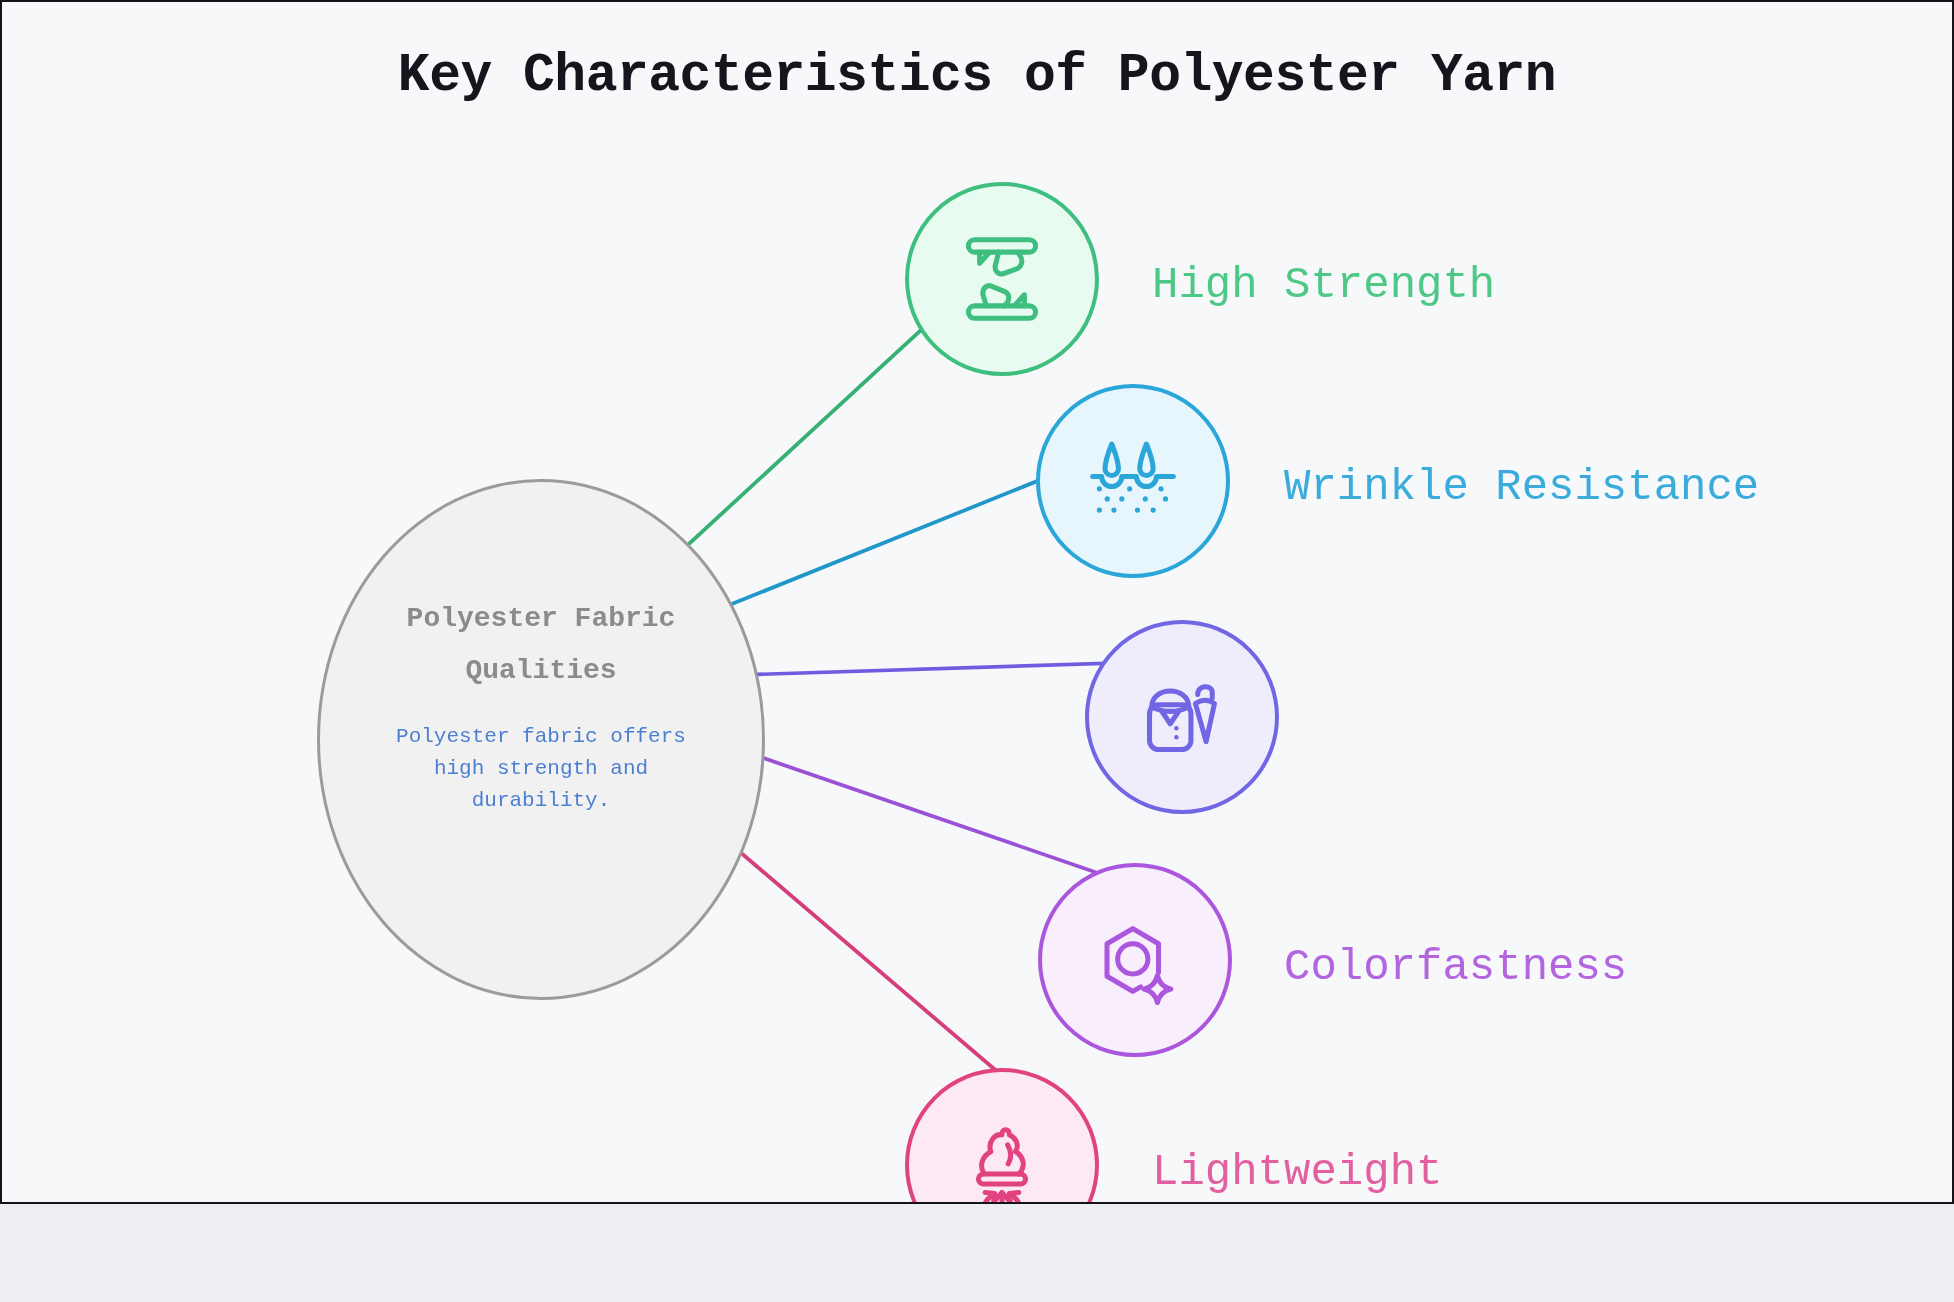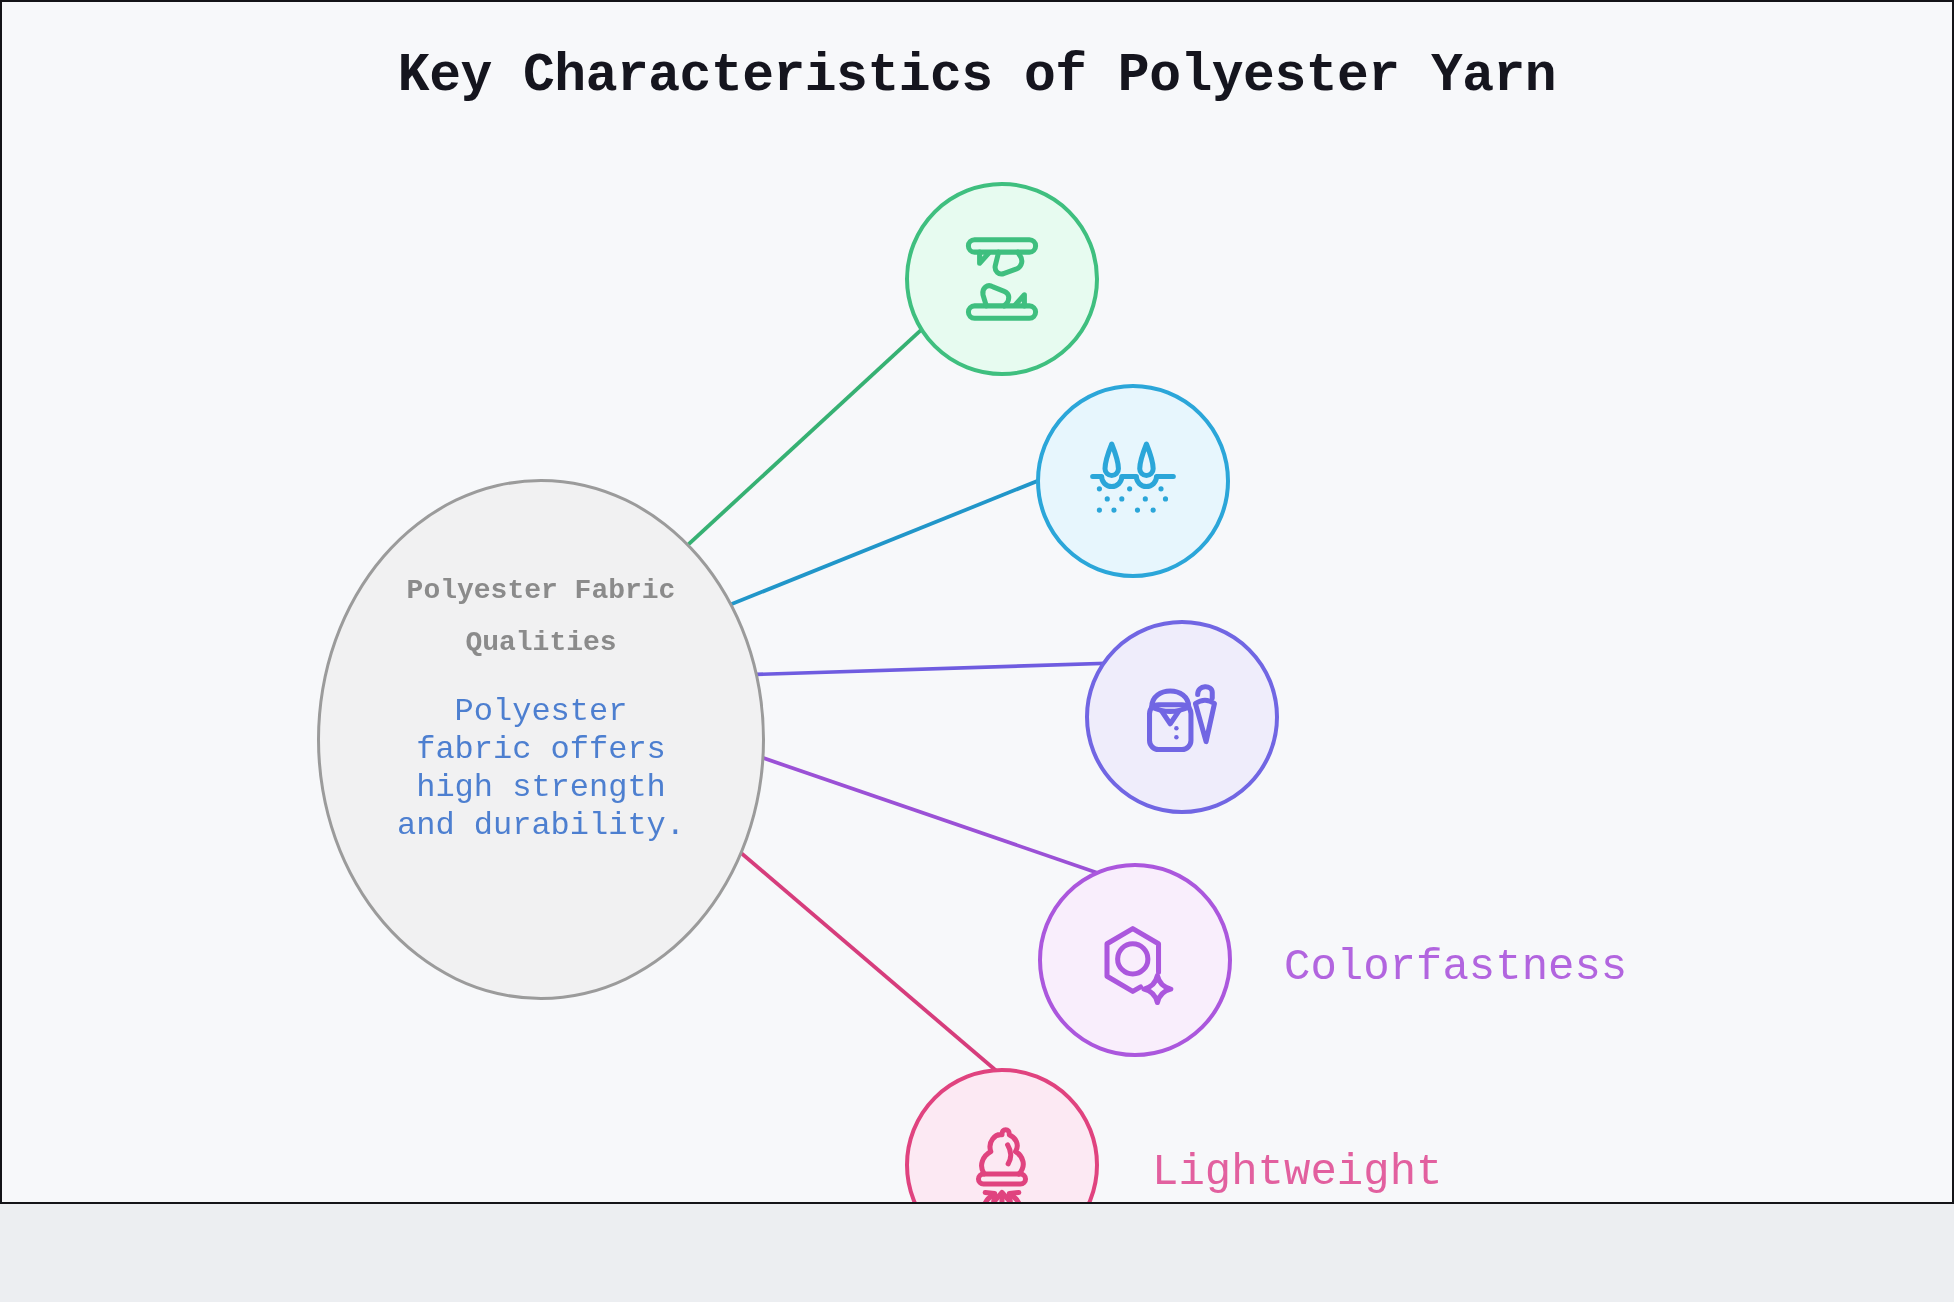--- a/index.html
+++ b/index.html
@@ -31,21 +31,21 @@
     padding:0 60px 70px 60px;
     text-align:center;
   }
   .center-title{
     font-size:28px;font-weight:700;line-height:52px;
     max-width:300px;
     color:#8b8b8b;
   }
   .center-desc{
     margin-top:24px;
-    font-size:32px;line-height:38px;font-weight:400;
+    font-size:21px;line-height:32px;font-weight:400;
     max-width:295px;
     color:#4d7fd0;
     text-align:center;
   }
   .node{
     position:absolute;
     width:194px;height:194px;border-radius:50%;
     border:4px solid var(--accent,#999);
     background:var(--node-fill,#fff);
     display:flex;align-items:center;justify-content:center;
@@ -85,20 +85,21 @@
       <g class="icon-stroke">
         <rect x="20" y="15" width="60" height="11" rx="5.5"></rect>
         <rect x="20" y="74" width="60" height="11" rx="5.5"></rect>
         <path d="M30 26 L30 36 L38 27"></path>
         <path d="M47 26 L44 38 C43 43 47 47 52 45 L63 41 C68 39 69 33 66 29 L64 26"></path>
         <path d="M36 74 L33 64 C32 58 37 54 42 57 L52 61 C57 63 57 68 54 72 L52 74"></path>
         <path d="M70 74 L70 64 L62 73"></path>
       </g>
     </svg>
   </div>
+  <div class="node-label" style="left: 1150px; top: 257px; --accent: #3fbf7f; --node-fill: #e7fbf0; --label: #4ec886; --line: #36b173;">High Strength</div>
 
   <div class="node" style="left: 1034px; top: 382px; --accent: #2ba6d9; --node-fill: #e7f6fd; --label: #3aabdb; --line: #2196c9;">
     <svg viewBox="0 0 100 100">
       <g class="icon-stroke">
         <path d="M14 46 L22 46 A9 9 0 0 0 40 46 L53 46 A9 9 0 0 0 71 46 L86 46"></path>
         <path d="M31 17 C27 27 25 34 25 39 A6 6 0 0 0 37 39 C37 34 35 27 31 17 Z"></path>
         <path d="M62 17 C58 27 56 34 56 39 A6 6 0 0 0 68 39 C68 34 66 27 62 17 Z"></path>
       </g>
       <g class="icon-fill">
         <circle cx="20" cy="57" r="2.3"></circle>
@@ -108,20 +109,21 @@
           <circle cx="40" cy="66" r="2.3"></circle>
           <circle cx="61" cy="66" r="2.3"></circle>
           <circle cx="79" cy="66" r="2.3"></circle>
         <circle cx="20" cy="76" r="2.3"></circle>
           <circle cx="33" cy="76" r="2.3"></circle>
           <circle cx="54" cy="76" r="2.3"></circle>
           <circle cx="68" cy="76" r="2.3"></circle>
       </g>
     </svg>
   </div>
+  <div class="node-label" style="left: 1282px; top: 459px; --accent: #2ba6d9; --node-fill: #e7f6fd; --label: #3aabdb; --line: #2196c9;">Wrinkle Resistance</div>
 
   <div class="node" style="left: 1083px; top: 618px; --accent: #7166e3; --node-fill: #efedfb; --label: #7a6ce6; --line: #6f5ce0;">
     <svg viewBox="0 0 100 100">
       <g class="icon-stroke">
         <rect x="21" y="39" width="37" height="40" rx="8"></rect>
         <path d="M23 41 C23 22 56 22 56 41"></path>
         <path d="M23 41 Q39.5 49 56 41"></path>
         <path d="M32 45 L39.5 56 L47 45"></path>
         <path d="M64 30 C64 21 77 21 77 28 L77 33"></path>
         <path d="M62 38 Q70.5 32 79 38 L71.5 72 L62 38 Z"></path>

